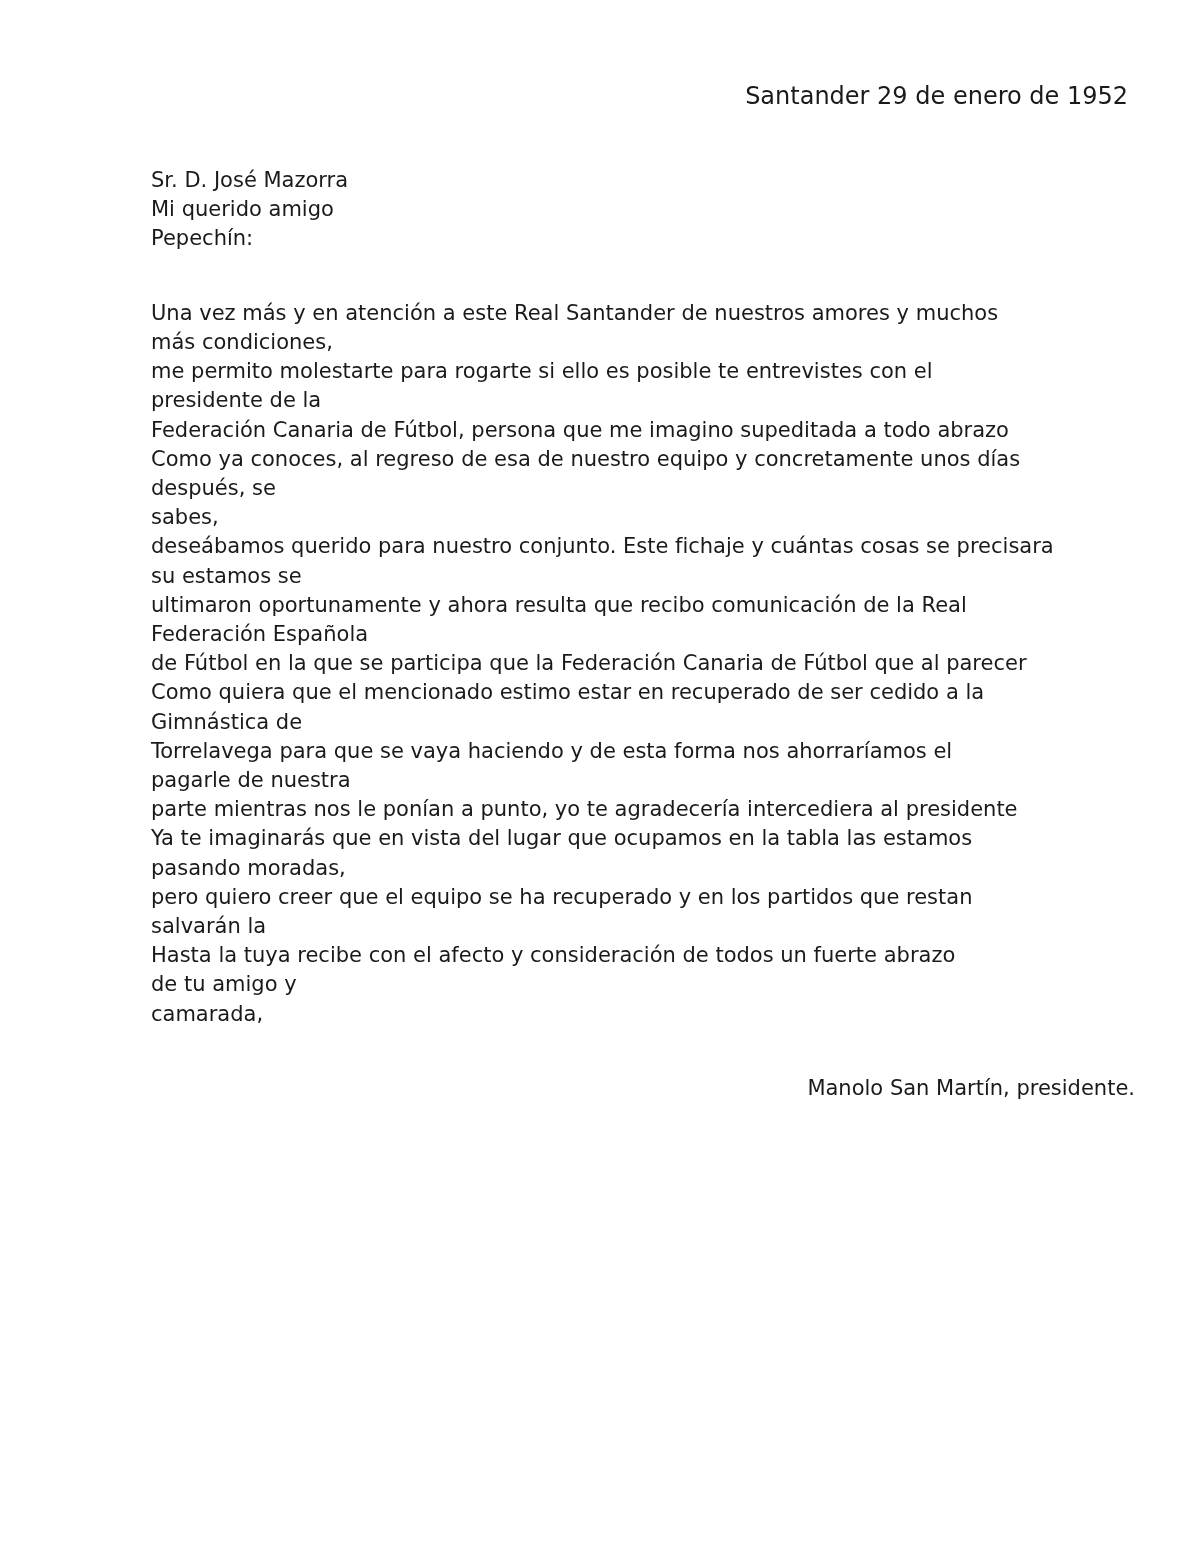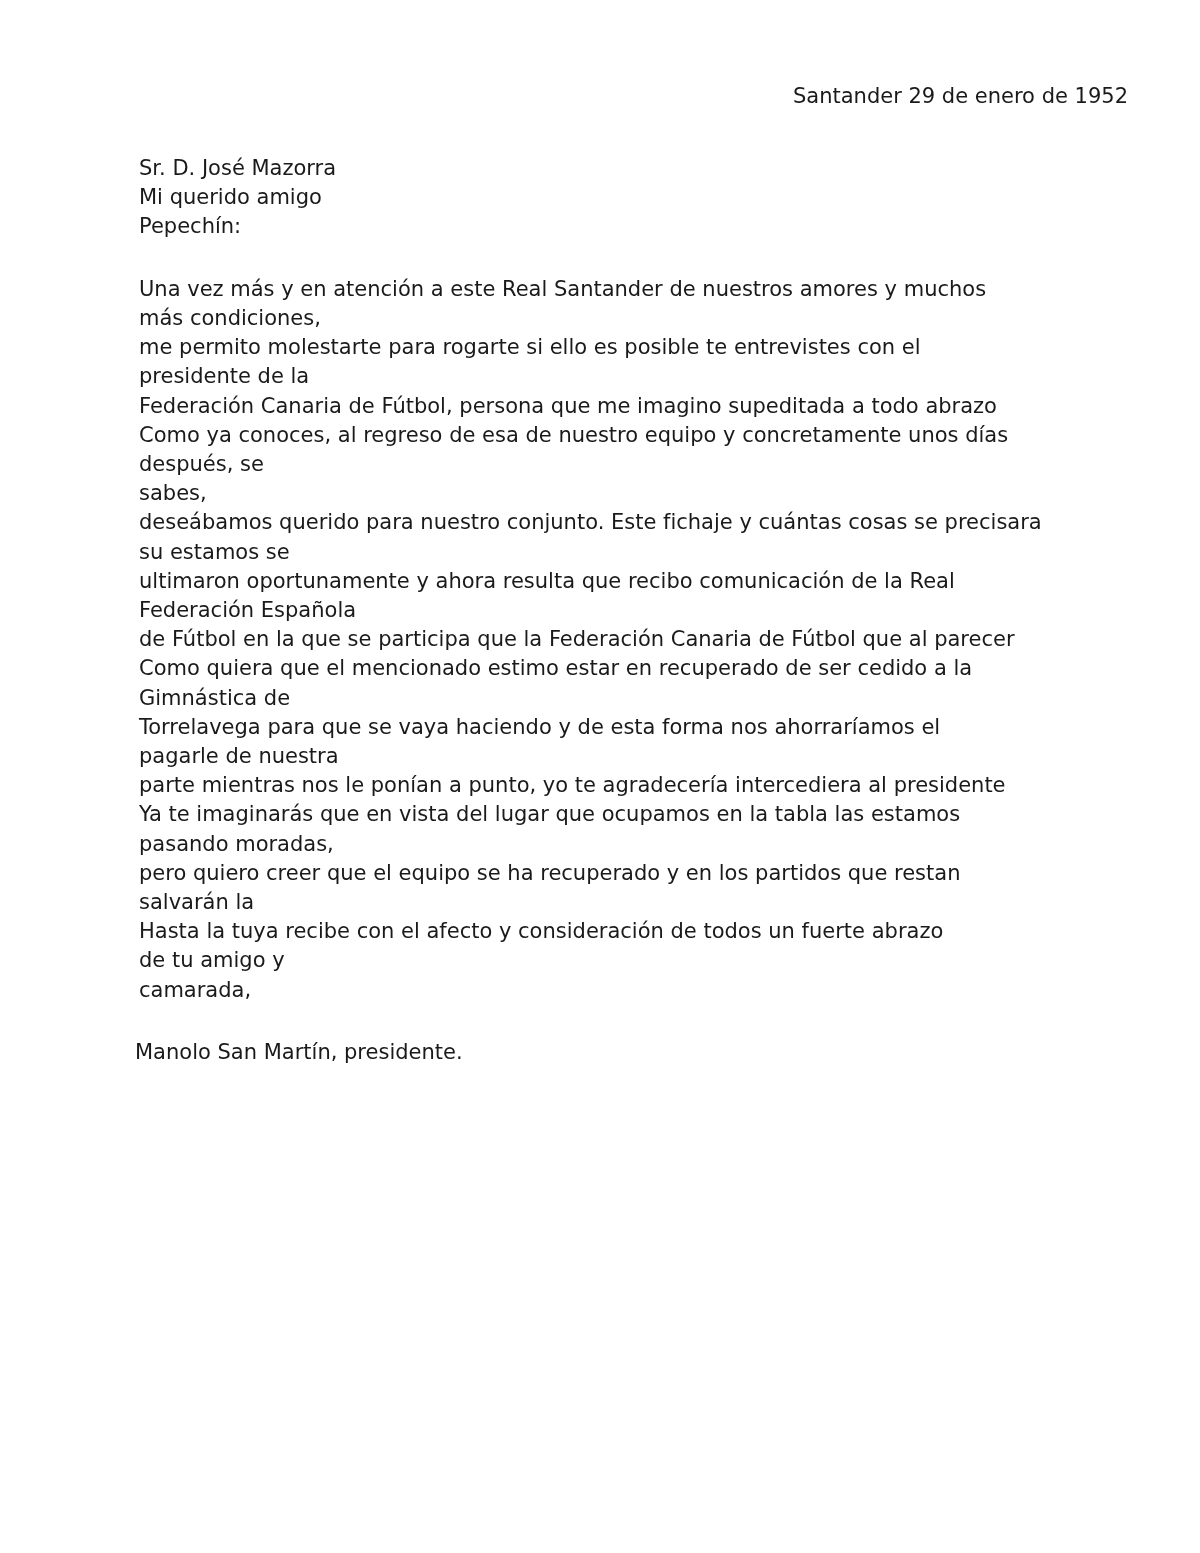--- a/index.html
+++ b/index.html
@@ -16,50 +16,50 @@
     width: 1200px;
     height: 1553px;
     background: #ffffff;
     box-sizing: border-box;
     overflow: hidden;
   }
   .date-header {
     position: absolute;
     top: 82px;
     right: 72px;
-    font-size: 21px;
+    font-size: 24px;
     line-height: 29px;
     color: #1a1a1a;
     white-space: pre;
     text-align: center;
   }
   .letter-body {
     position: absolute;
     top: 150px;
     left: 135px;
     width: 1000px;
     font-size: 21px;
     line-height: 29.2px;
     color: #1a1a1a;
   }
   .block {
-    margin: 4px;
+    margin: 16px;
     padding: 0;
   }
   .line {
     display: block;
     white-space: pre-wrap;
     min-height: 29.2px;
   }
   .spacer {
     display: block;
     height: 29.2px;
   }
   .salutation-block { margin-bottom: 0; }
-  .signature-block { margin: 0; }
+  .signature-block { margin: 0; text-align: right; }
 </style>
 </head>
 <body>
 
 <div class="page">
 
   <div class="date-header">Santander 29 de enero de 1952</div>
 
   <div class="letter-body">
 

